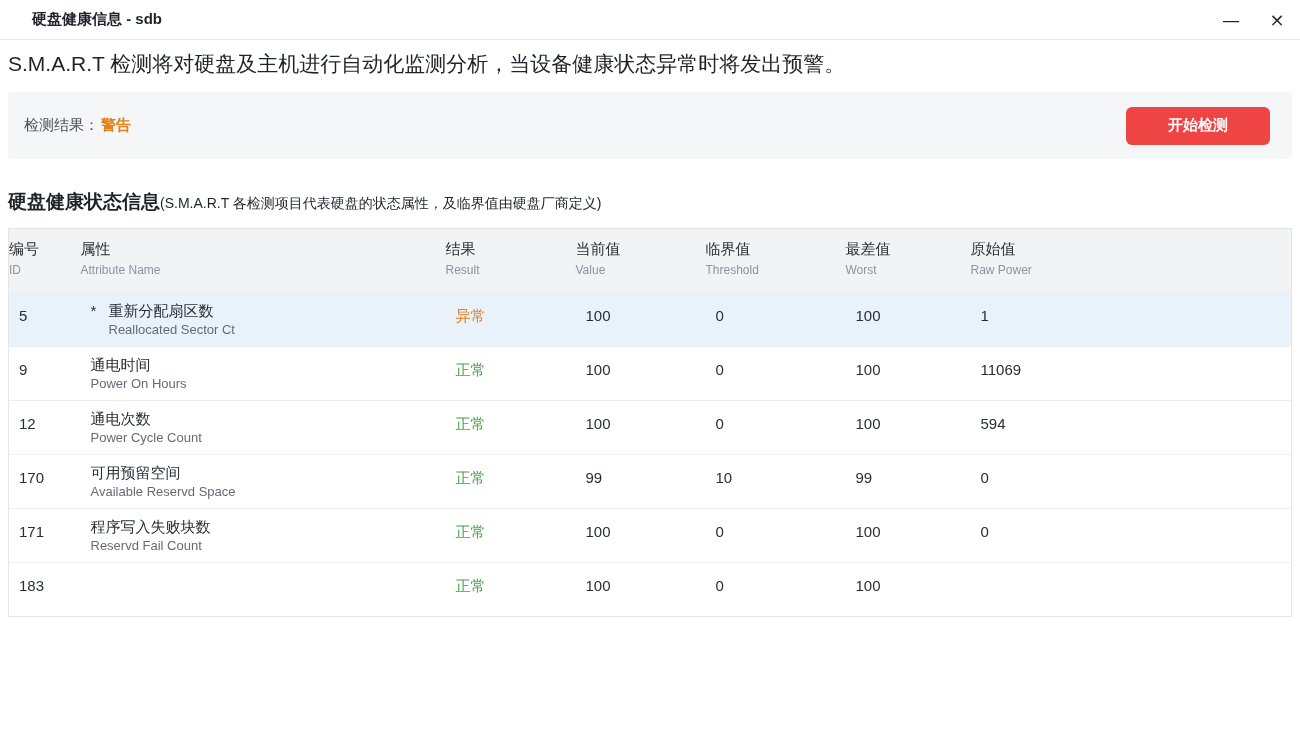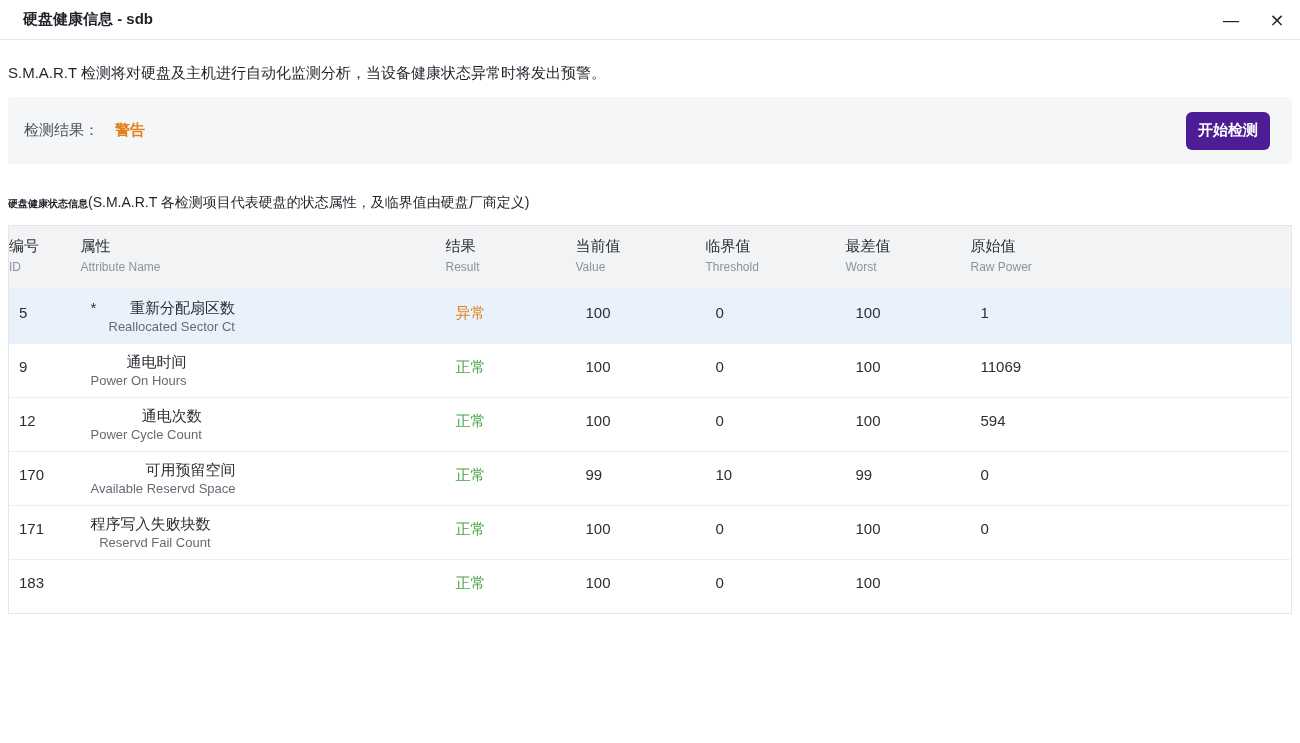--- a/index.html
+++ b/index.html
@@ -2,59 +2,59 @@
 <html><head>
 <meta charset="utf-8">
 <style>
   * { margin:0; padding:0; box-sizing:border-box; }
   html,body { width:1300px; height:743px; overflow:hidden; background:#fff;
     font-family:"Liberation Sans","DejaVu Sans",sans-serif; color:#1f2329; }
 
   
   .titlebar { height:40px; display:flex; align-items:center; justify-content:space-between;
     border-bottom:1px solid #e8e8e8; background:#fff; }
-  .win-title { font-size:15px; font-weight:bold; padding-left:23px; }
+  .win-title { font-size:15px; font-weight:bold; padding-left:32px; }
   .tb-buttons { display:flex; height:100%; }
   .tb-btn { width:46px; height:100%; border:none; background:transparent; cursor:pointer;
     display:flex; align-items:center; justify-content:center; font-size:18px; color:#1f2329;
     font-family:"DejaVu Sans",sans-serif; }
 
   .content { padding:0 8px; }
-  .desc { margin-top:24px; font-size:15px; color:#1f2329; }
+  .desc { margin-top:10px; font-size:21px; color:#1f2329; }
 
   
   .result-panel { margin-top:14px; height:67px; background:#f5f6f8; border-radius:4px;
     display:flex; align-items:center; justify-content:space-between; padding:0 22px 0 16px; }
   .result-left { font-size:15px; color:#4a4f57; display:flex; align-items:flex-start; }
-  .status-warning { color:#e2821e; font-weight:bold; margin-left:16px; }
-  .start-btn { background:#4c1d95; color:#fff; font-weight:bold; font-size:15px; border:none;
-    border-radius:6px; height:38px; padding:0 12px; cursor:pointer; }
+  .status-warning { color:#e2821e; font-weight:bold; margin-left:2px; }
+  .start-btn { background:#ef4444; color:#fff; font-weight:bold; font-size:15px; border:none;
+    border-radius:6px; height:38px; padding:0 42px; cursor:pointer; }
 
   
   .section-title { margin-top:30px; font-size:14px; color:#1f2329; }
-  .section-title .bold { font-weight:bold; font-size:10px; }
+  .section-title .bold { font-weight:bold; font-size:19px; }
 
   
   table { margin-top:13px; width:1284px; border-collapse:collapse; table-layout:fixed;
     border:1px solid #e3e5e8; }
   thead th { background:#f2f3f5; text-align:left; vertical-align:top; height:64px;
     padding:11px 0 0 0; font-weight:normal; }
   .h-zh { font-size:15px; color:#2a2e34; }
   .h-en { font-size:12px; color:#8b93a0; margin-top:4px; }
 
   tbody td { border-top:1px solid #eceef0; height:54px; vertical-align:top;
     font-size:15px; color:#2a2e34; padding:14px 0 0 10px; }
   tbody tr { background:#fff; }
   tbody tr.highlight { background:#e9f2fb; }
 
   td.c-name { padding:8px 0 0 10px; }
   .name-flex { display:flex; }
   .star { width:18px; font-size:15px; line-height:20px; color:#2a2e34; }
   .star:empty { display:none; }
-  .name-wrap { display:flex; flex-direction:column; justify-content:center; min-height:38px;text-align:right; }
+  .name-wrap { display:flex; flex-direction:column; justify-content:center; min-height:38px; }
   .n-zh { font-size:15px; line-height:20px; color:#2a2e34; }
   .n-zh:empty { display:none; }
   .n-en { font-size:13px; line-height:18px; color:#646b75; }
   .n-en:empty { display:none; }
 
   .c-result.normal { color:#47a347; }
   .c-result.abnormal { color:#e2821e; }
 </style>
 </head>
 <body>

